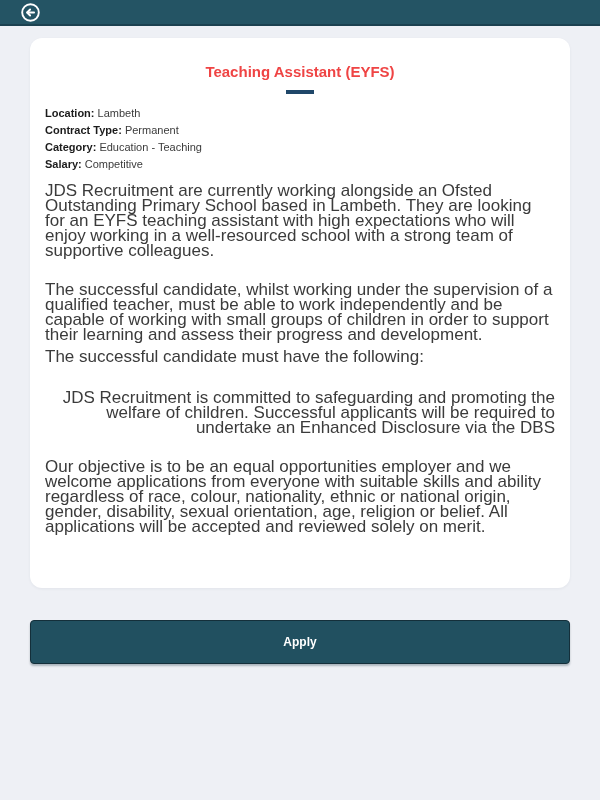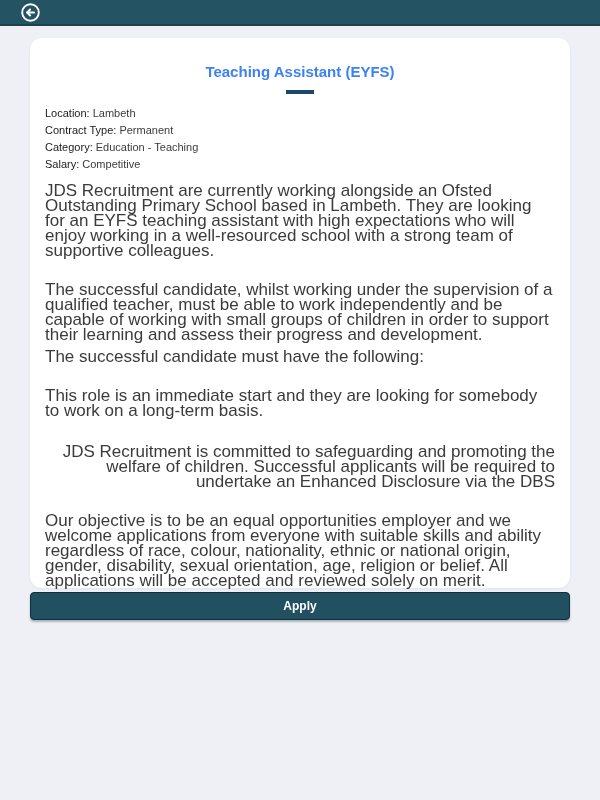--- a/index.html
+++ b/index.html
@@ -32,32 +32,32 @@
     border-radius: 12px;
     padding: 14px 15px;
     box-shadow: 0 1px 3px rgba(40,50,70,0.06);
   }
 
   .job-title {
     margin: 11px 0 0 0;
     text-align: center;
     font-size: 15px;
     font-weight: bold;
-    color: #3b82f6;
+    color: #ef4444;
     line-height: 18px;
   }
   .title-underline {
     width: 28px; height: 4px;
     background: #1f4769;
     margin: 9px auto 0 auto;
   }
 
   .meta { margin-top: 13px; font-size: 11px; line-height: 12px; }
   .meta-row { margin-bottom: 5px; }
-  .meta-label { font-weight: normal; color: #1b1b1b; }
+  .meta-label { font-weight: bold; color: #1b1b1b; }
   .meta-value { color: #3b3b3b; }
 
   .desc p {
     margin: 0;
     font-size: 17px;
     line-height: 15px;
     color: #3b3b3b;
   }
   .p1 { margin-top: 13px !important; }
   .p2 { margin-top: 24px !important; }
@@ -72,22 +72,22 @@
     padding: 0 0 0 24px;
     font-size: 10.5px;
     color: #3b3b3b;
   }
   .req-list li {
     line-height: 11.5px;
     padding-left: 2px;
   }
 
   .apply-btn {
-    position: absolute; left: 30px; top: 592px;
-    width: 540px; height: 28px;
+    position: absolute; left: 30px; top: 620px;
+    width: 540px; height: 44px;
     background: #215060;
     border: 1px solid #142f3a;
     border-radius: 4px;
     color: #ffffff;
     font-family: "Liberation Sans", sans-serif;
     font-size: 12px;
     font-weight: bold;
     display: flex; align-items: center; justify-content: center;
     box-shadow: 0 2px 2px rgba(20,45,60,0.3);
     cursor: pointer;
@@ -126,19 +126,18 @@
     <div class="meta-row">
       <span class="meta-label">Salary:</span>
       <span class="meta-value">Competitive</span>
     </div>
   </section>
 
   <section class="desc">
     <p class="p1">JDS Recruitment are currently working alongside an Ofsted Outstanding Primary School based in Lambeth. They are looking for an EYFS teaching assistant with high expectations who will enjoy working in a well-resourced school with a strong team of supportive colleagues.</p>
     <p class="p2">The successful candidate, whilst working under the supervision of a qualified teacher, must be able to work independently and be capable of working with small groups of children in order to support their learning and assess their progress and development.</p>
     <p class="p3">The successful candidate must have the following:</p>
-    <p class="p5">This role is an immediate start and they are looking for somebody to work on a long-term basis.</p>
     <p class="p6">JDS Recruitment is committed to safeguarding and promoting the welfare of children. Successful applicants will be required to undertake an Enhanced Disclosure via the DBS</p>
     <p class="p7">Our objective is to be an equal opportunities employer and we welcome applications from everyone with suitable skills and ability regardless of race, colour, nationality, ethnic or national origin, gender, disability, sexual orientation, age, religion or belief. All applications will be accepted and reviewed solely on merit.</p>
   </section>
 </main>
 
 <button class="apply-btn">Apply</button>
 
 </body></html>

